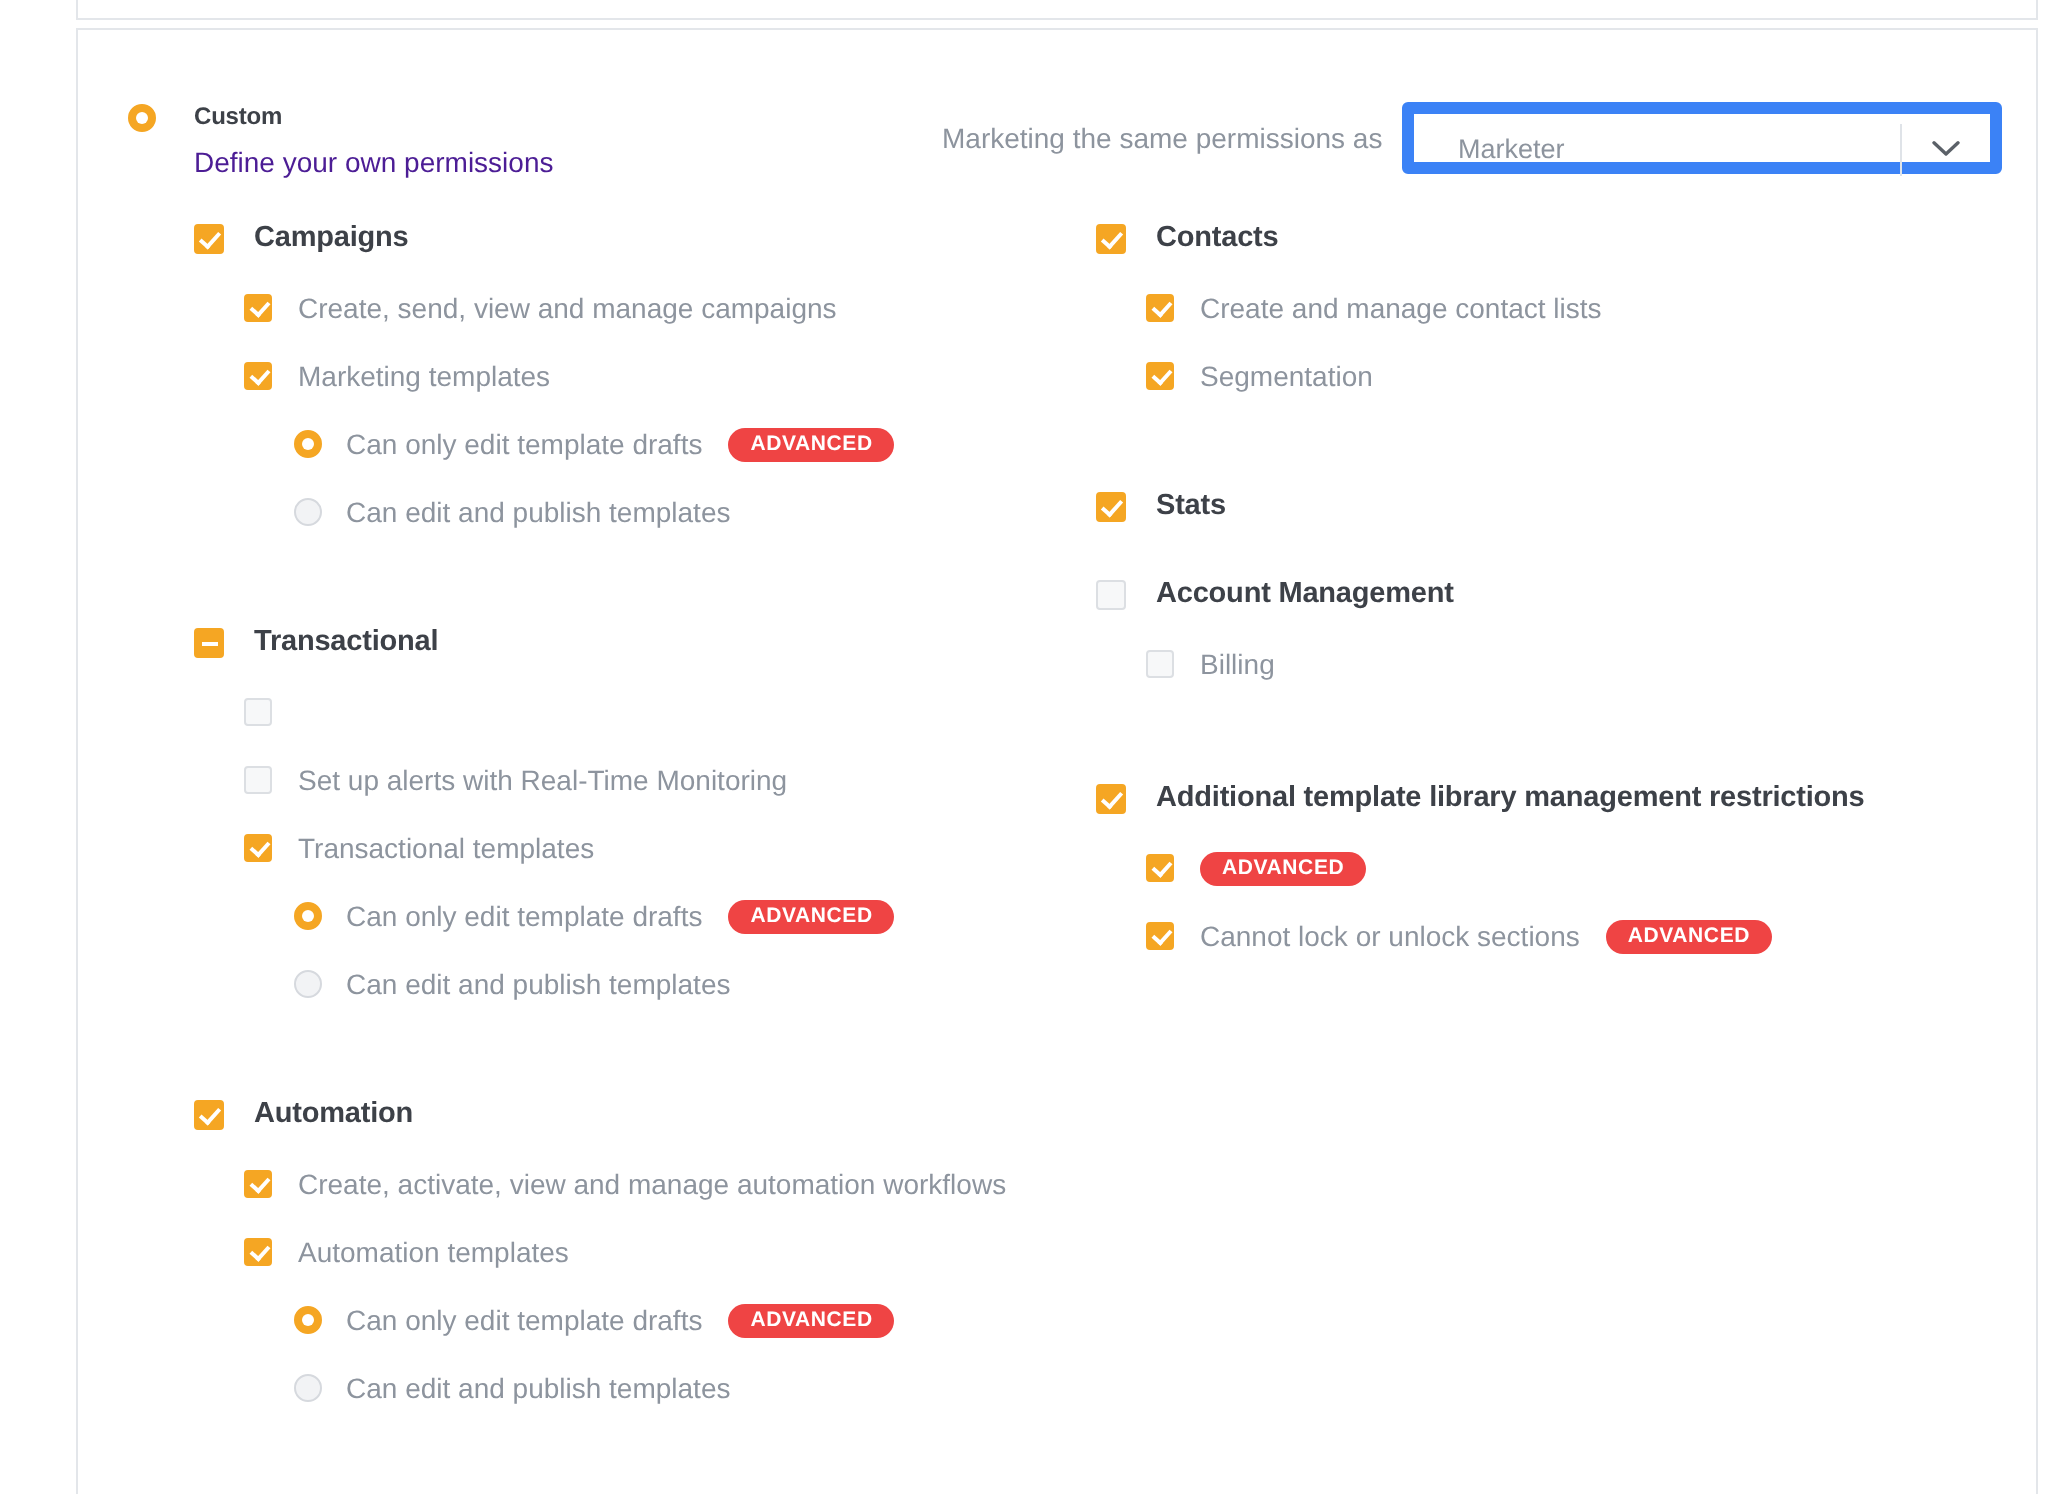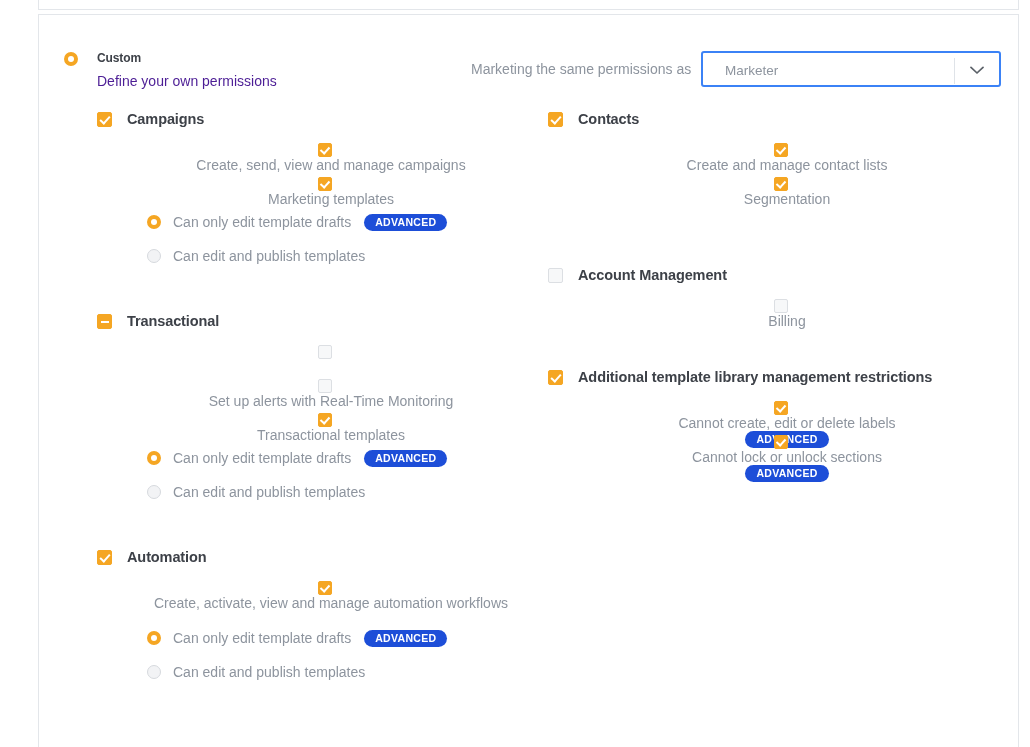--- a/index.html
+++ b/index.html
@@ -79,21 +79,21 @@
     left: 432px; top: 46px;
     font-size: 14px;
     color: #8d949e;
     white-space: nowrap;
   }
   .select-box {
     position: absolute;
     left: 662px; top: 36px;
     width: 300px; height: 36px;
     box-sizing: border-box;
-    border: 2px solid #3b82f6;
+    border: 6px solid #3b82f6;
     border-radius: 3px;
     background: #fff;
     cursor: pointer;
   }
   .select-value {
     position: absolute;
     left: 22px; top: 10px;
     font-size: 13.5px;
     color: #8d949e;
   }
@@ -140,21 +140,20 @@
     white-space: nowrap;
   }
 
   
   .sub-item {
     display: flex;
     align-items: center;
     height: 22px;
     margin-left: 25px;
     cursor: pointer;
-    flex-direction: column;
   }
   .sub-item .label {
     font-size: 14px;
     color: #8d949e;
     margin-left: 13px;
     white-space: nowrap;
   }
 
   
   .radio-item {
@@ -235,21 +234,21 @@
   }
   .rb.off {
     background: #f2f3f5;
     border: 1px solid #d6d9de;
   }
 
   
   .badge {
     display: inline-block;
     margin-left: 13px;
-    background: #1d4ed8;
+    background: #ef4444;
     color: #ffffff;
     font-size: 10.5px;
     font-weight: bold;
     letter-spacing: 0.3px;
     padding: 3px 11px 3px 11px;
     border-radius: 10px;
     line-height: 11px;
     white-space: nowrap;
     cursor: default;
   }
@@ -348,20 +347,24 @@
         <div class="section-head">
           <span class="cb on"></span>
           <span class="label">Automation</span>
         </div>
         <div class="sp-16"></div>
         <div class="sub-item">
           <span class="cb small on"></span>
           <span class="label">Create, activate, view and manage automation workflows</span>
         </div>
         <div class="sp-12"></div>
+        <div class="sub-item">
+          <span class="cb small on"></span>
+          <span class="label">Automation templates</span>
+        </div>
         <div class="sp-12"></div>
         <div class="radio-item">
           <span class="rb on"></span>
           <span class="label">Can only edit template drafts</span>
           <span class="badge">ADVANCED</span>
         </div>
         <div class="sp-12"></div>
         <div class="radio-item">
           <span class="rb off"></span>
           <span class="label">Can edit and publish templates</span>
@@ -379,20 +382,26 @@
           <span class="cb small on"></span>
           <span class="label">Create and manage contact lists</span>
         </div>
         <div class="sp-12"></div>
         <div class="sub-item">
           <span class="cb small on"></span>
           <span class="label">Segmentation</span>
         </div>
       </div>
       <div class="sp-40"></div>
+      <div class="group">
+        <div class="section-head">
+          <span class="cb on"></span>
+          <span class="label">Stats</span>
+        </div>
+      </div>
       <div class="sp-22"></div>
       <div class="group">
         <div class="section-head">
           <span class="cb off"></span>
           <span class="label">Account Management</span>
         </div>
         <div class="sp-16"></div>
         <div class="sub-item">
           <span class="cb small off"></span>
           <span class="label">Billing</span>
@@ -401,21 +410,20 @@
       </div>
       <div class="sp-30"></div>
       <div class="group">
         <div class="section-head">
           <span class="cb on"></span>
           <span class="label">Additional template library management restrictions</span>
         </div>
         <div class="sp-16"></div>
         <div class="sub-item">
           <span class="cb small on"></span>
-          <span class="label">Cannot create, edit or delete labels</span>
           <span class="badge">ADVANCED</span>
         </div>
         <div class="sp-12"></div>
         <div class="sub-item">
           <span class="cb small on"></span>
           <span class="label">Cannot lock or unlock sections</span>
           <span class="badge">ADVANCED</span>
         </div>
       </div>
     </div>

